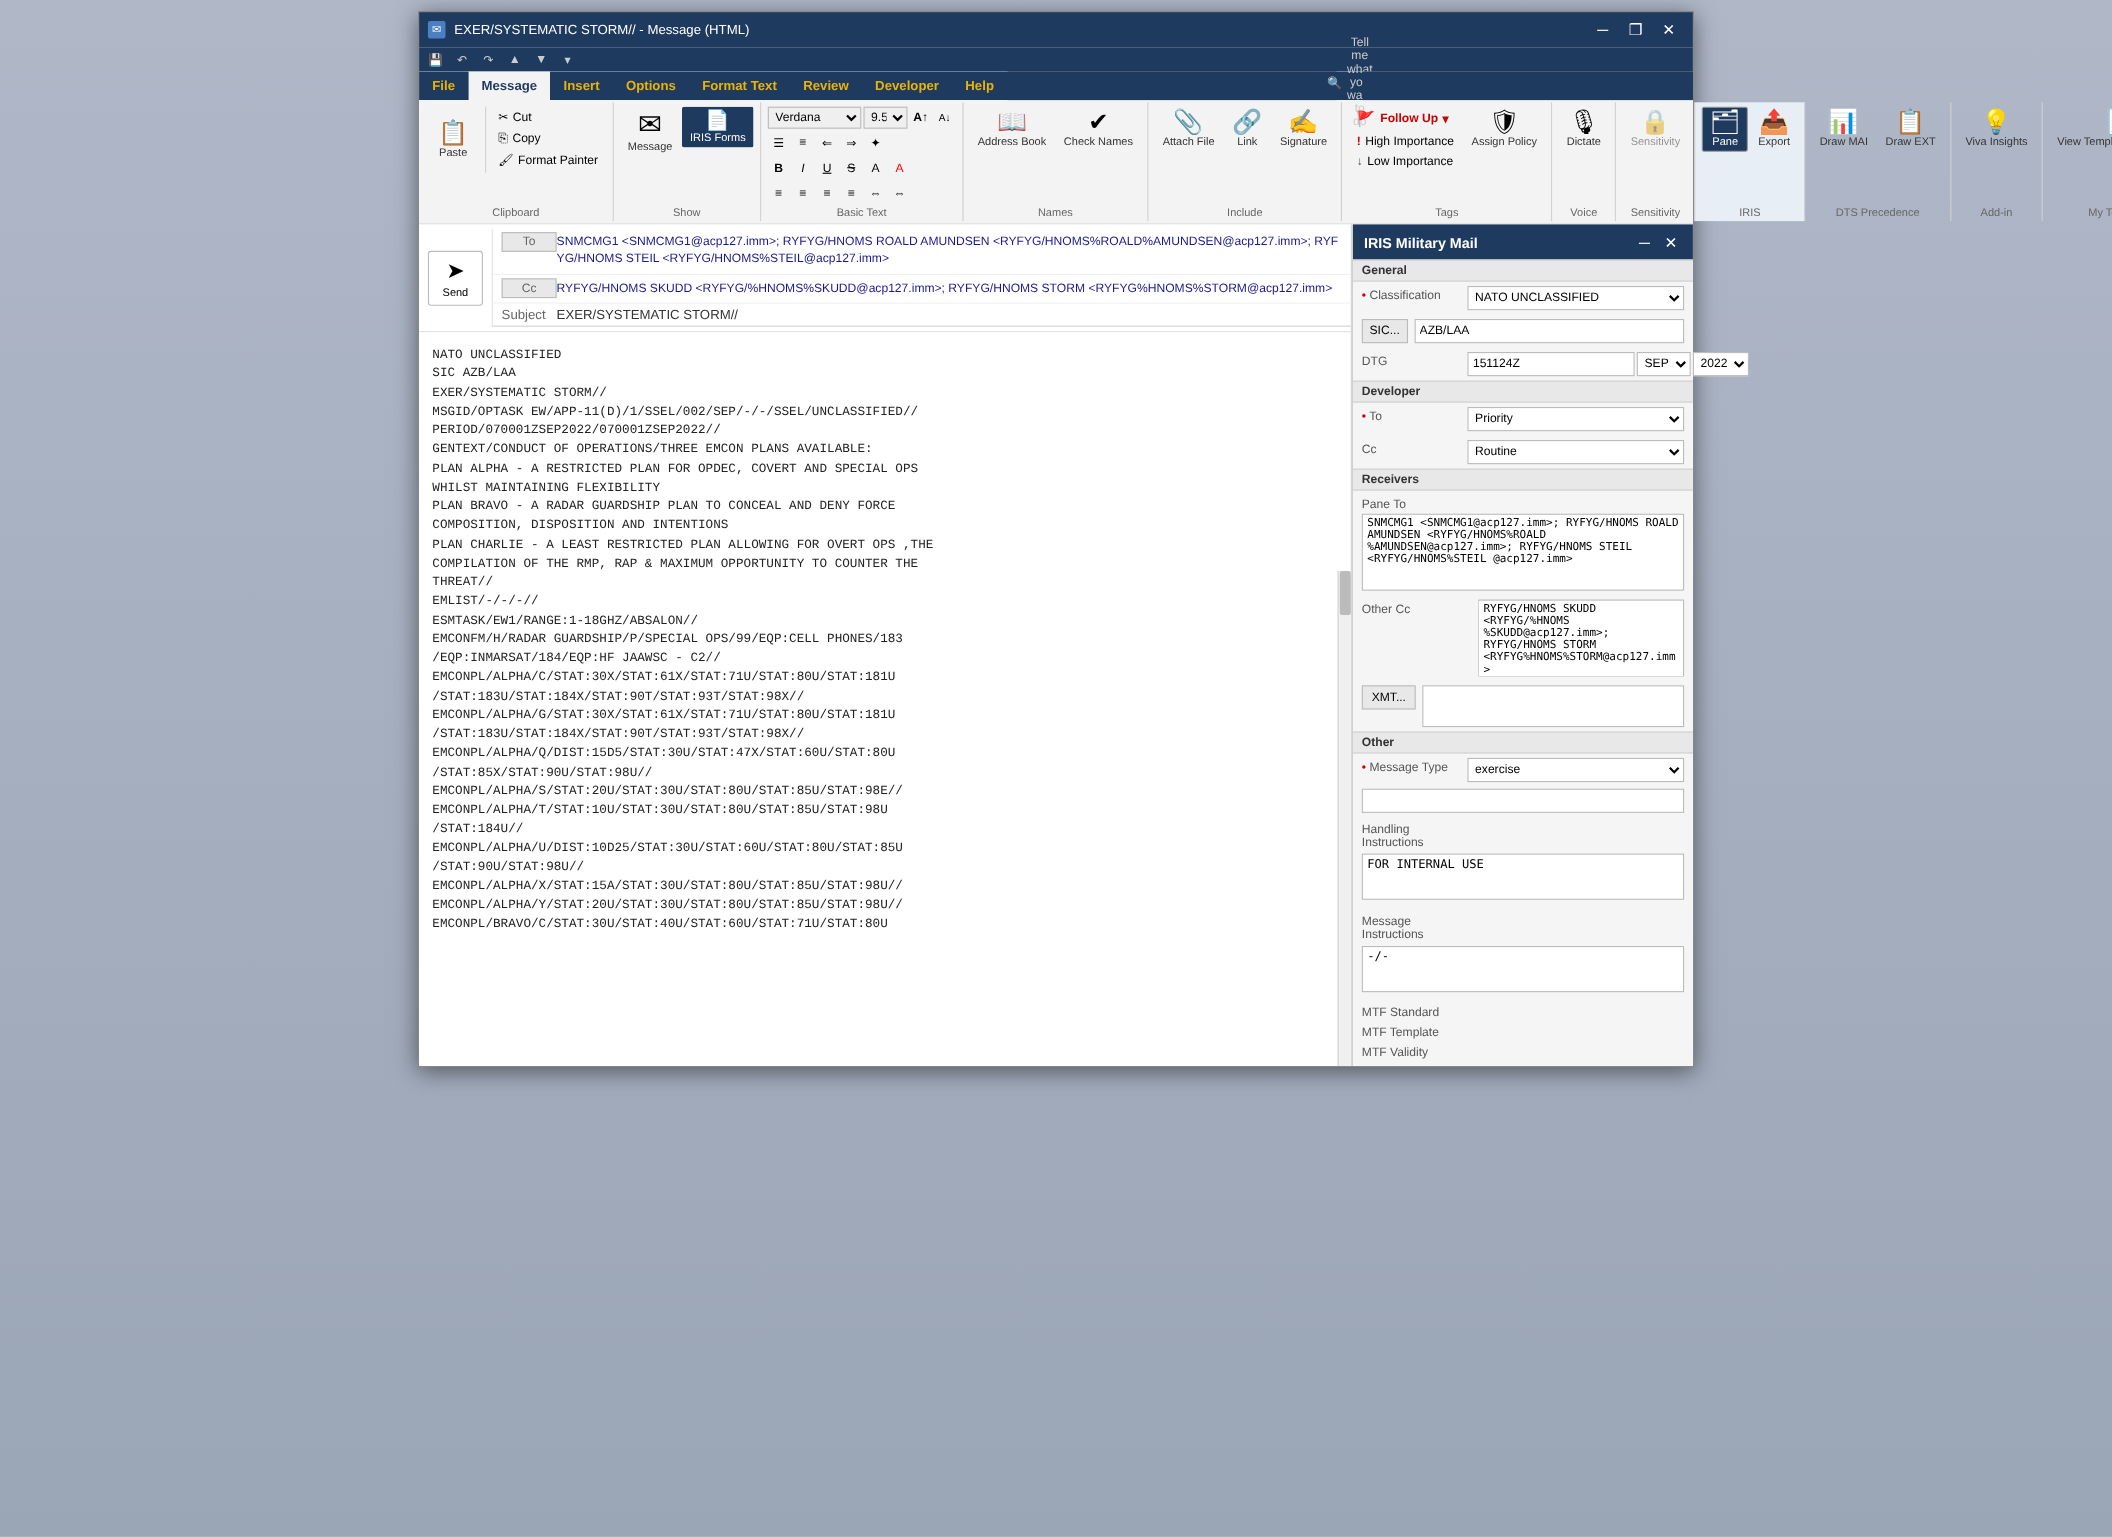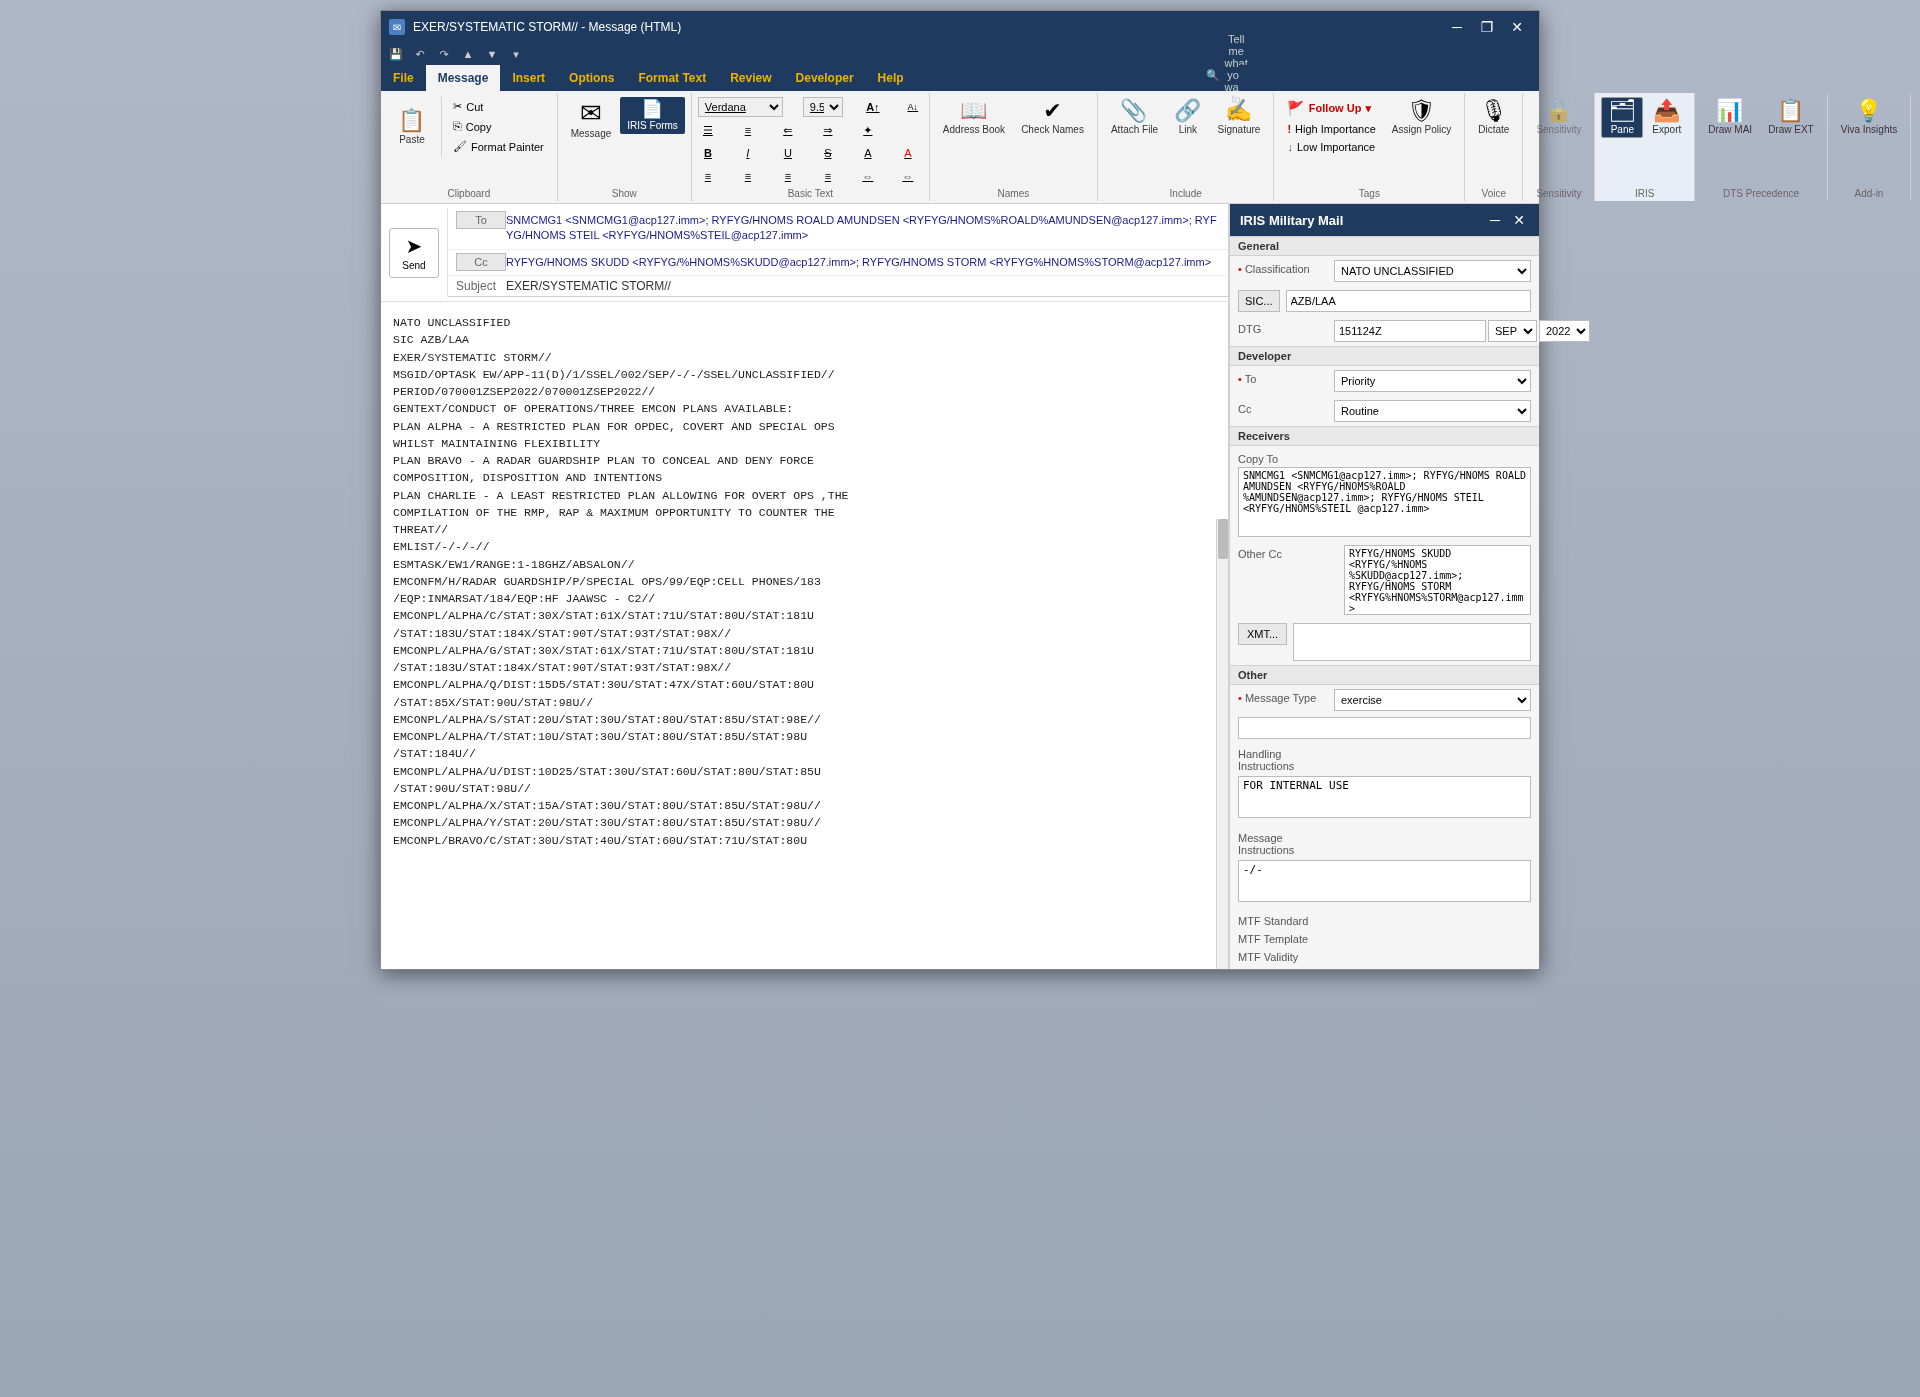--- a/index.html
+++ b/index.html
@@ -184,22 +184,21 @@
       font-size: 11px;
     }
     .ribbon-small-group {
       display: flex;
       flex-direction: column;
       gap: 1px;
     }
     .font-row {
       display: flex;
       align-items: flex-start;
-      gap: 20px;
-      text-decoration: underline;
+      gap: 2px;
     }
     .font-select {
       height: 20px;
       font-size: 11px;
       border: 1px solid #bbb;
       padding: 0 2px;
       width: 85px;
     }
     .font-size-select {
       height: 20px;
@@ -888,21 +887,21 @@
         <div class="field-row">
           <span class="field-label">Cc</span>
           <select class="field-select">
             <option value="Routine">Routine</option>
           </select>
         </div>
 
         <div class="section-title">Receivers</div>
 
         <div class="field-row" style="flex-direction:column; gap:2px;">
-          <span class="field-label">Copy To</span>
+          <span class="field-label">Pane To</span>
           <textarea class="receiver-textarea" style="">SNMCMG1 &lt;SNMCMG1@acp127.imm&gt;; RYFYG/HNOMS ROALD AMUNDSEN &lt;RYFYG/HNOMS%ROALD %AMUNDSEN@acp127.imm&gt;; RYFYG/HNOMS STEIL &lt;RYFYG/HNOMS%STEIL @acp127.imm&gt;</textarea>
         </div>
 
         <div class="field-row" style="flex-direction:row; gap:16px;">
           <span class="field-label">Other Cc</span>
           <textarea class="receiver-textarea" style="">RYFYG/HNOMS SKUDD &lt;RYFYG/%HNOMS %SKUDD@acp127.imm&gt;; RYFYG/HNOMS STORM &lt;RYFYG%HNOMS%STORM@acp127.imm&gt;</textarea>
         </div>
 
         <div class="field-row">
           <button class="xmt-btn">XMT...</button>

